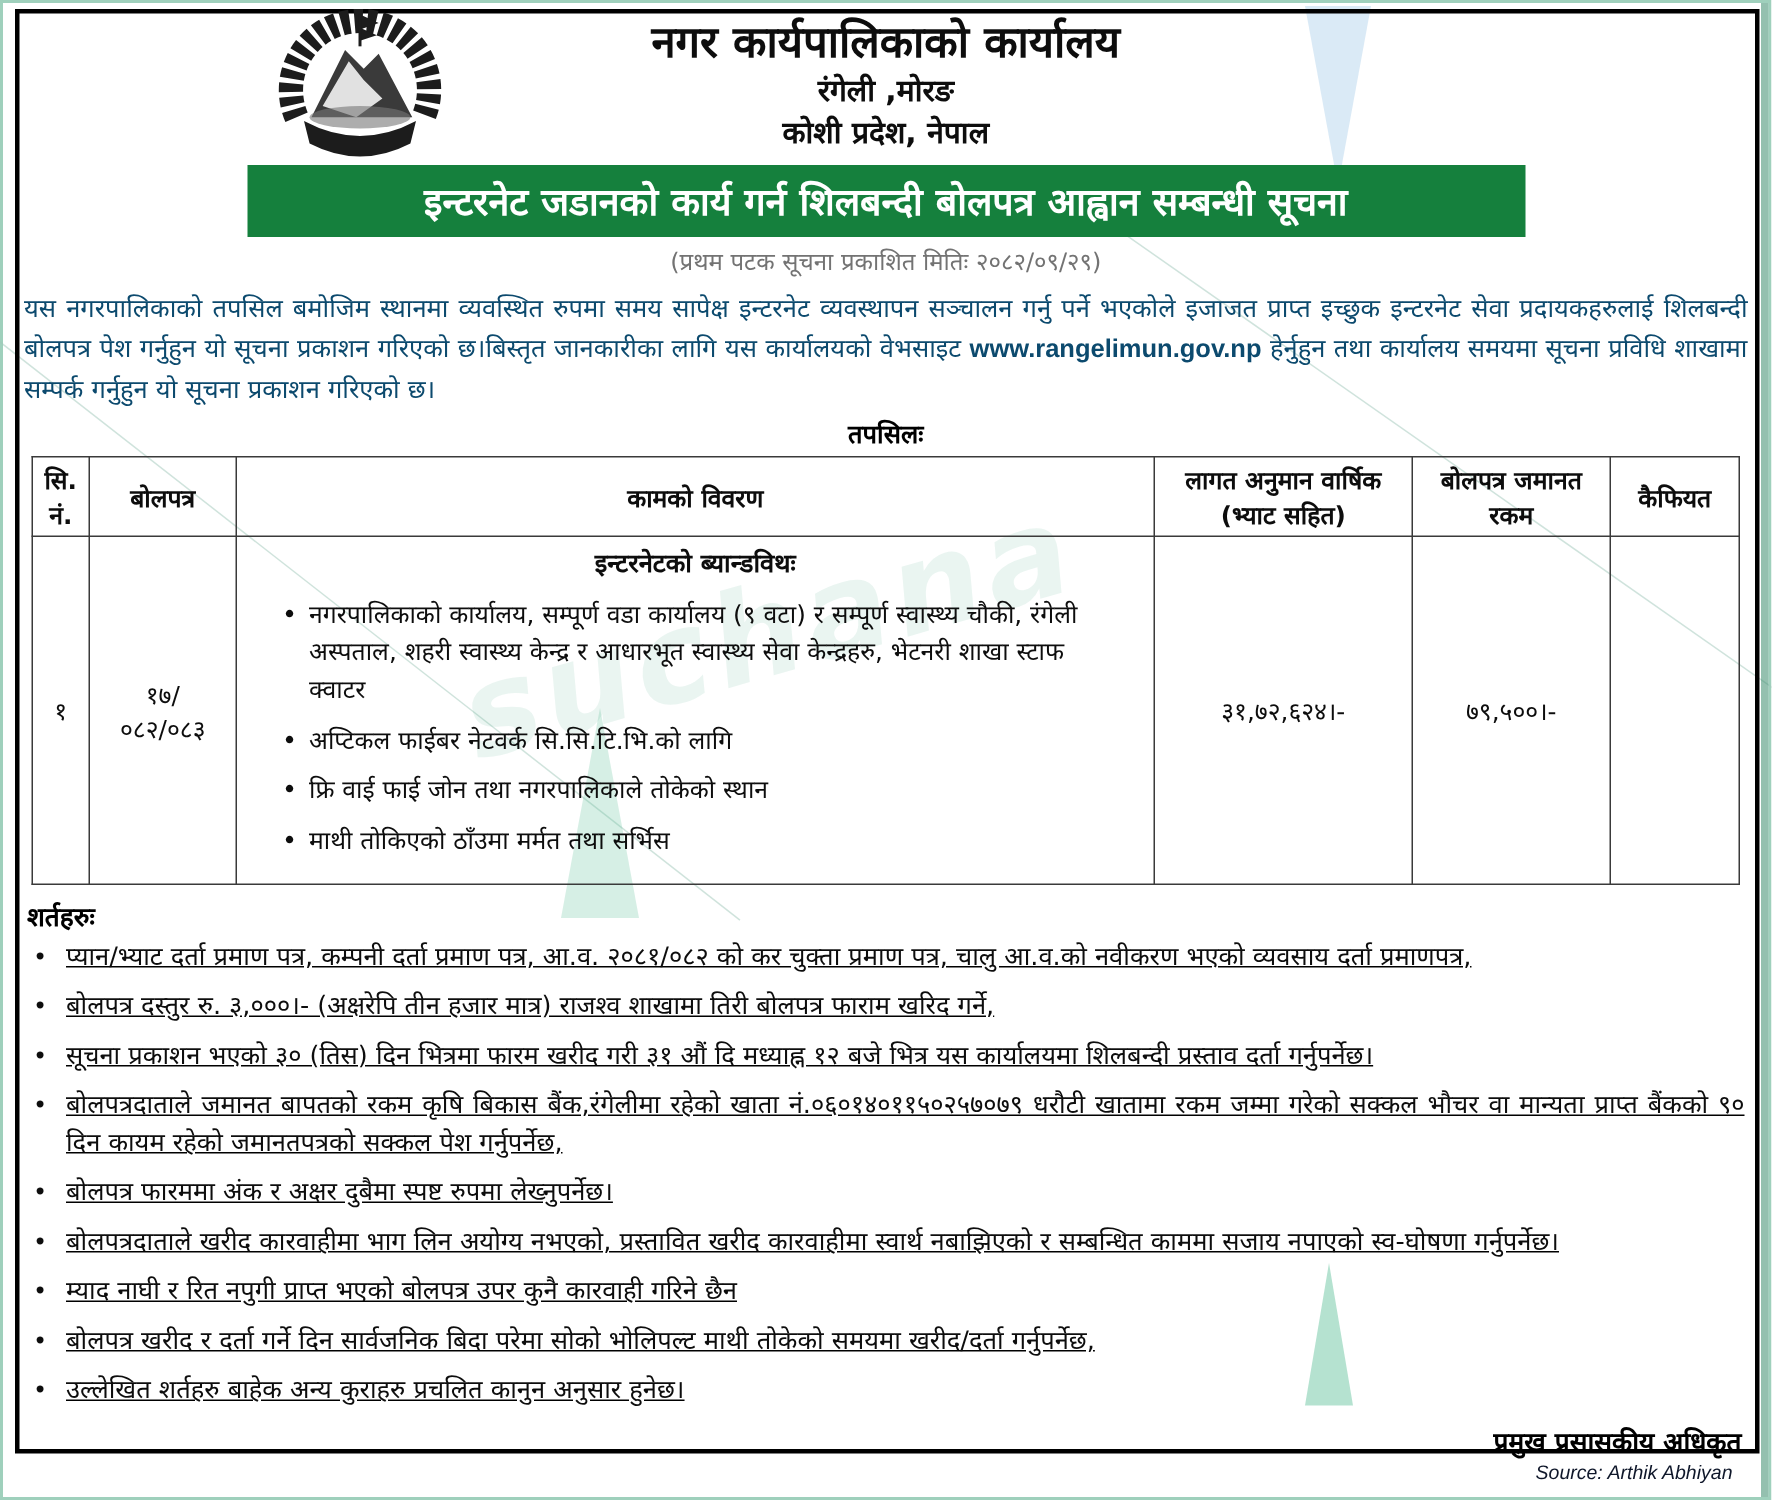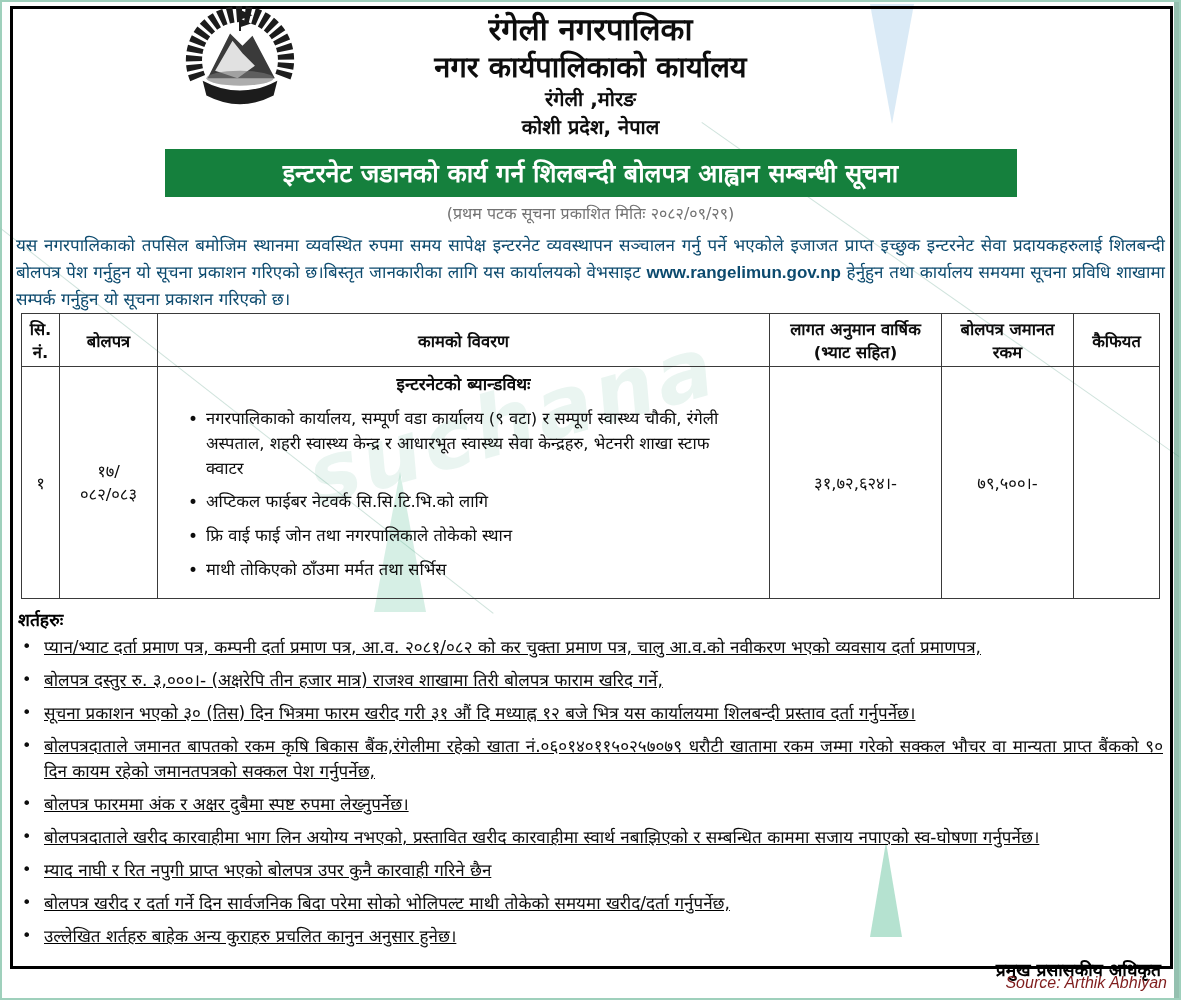--- a/index.html
+++ b/index.html
@@ -55,22 +55,22 @@
   ul.worklist li::before{content:"•";position:absolute;left:2px;top:0;font-size:17px;}
 
   .cond-head{font-weight:bold;font-size:17.5px;margin:8px 0 4px 16px;}
   ul.condlist{margin:2px 16px 0 16px;padding:0;list-style:none;text-decoration:underline;}
   ul.condlist li{position:relative;padding-left:26px;font-size:17px;line-height:1.5;
     margin-bottom:7.5px;color:#0d0d0d;text-align:justify;}
   ul.condlist li::before{content:"•";position:absolute;left:4px;top:0;font-size:16px;}
   ul.condlist li.sub{margin-left:34px;padding-left:26px;}
 
   .sig{text-align:right;font-weight:bold;font-size:17.5px;margin:6px 18px 0 0;}
-  .source{position:absolute;right:12px;top:972px;font-size:16px;font-style:italic;
-    color:#7f1d1d;z-index:3;font-family:"Liberation Sans","DejaVu Sans",sans-serif;}
+  .source{position:absolute;right:24px;top:972px;font-size:13px;font-style:italic;
+    color:#0f172a;z-index:3;font-family:"Liberation Sans","DejaVu Sans",sans-serif;}
 </style>
 </head>
 <body>
 
 <div class="canvas">
 
   <div class="wm-layer">
     <div class="wm-line1"></div>
     <div class="wm-line2"></div>
     <div class="wm-tri1"></div>
@@ -87,30 +87,30 @@
       <svg class="logo" viewBox="0 0 100 90">
         <path d="M16,58 A37,37 0 1 1 84,58" fill="none" stroke="#1c1c1c" stroke-width="13" stroke-dasharray="4.5 2.5"></path>
         <path d="M50,3 l10,4.5 -10,3.5 z" fill="#1c1c1c"></path>
         <path d="M50,10 l9,4 -9,3 z" fill="#1c1c1c"></path>
         <line x1="50" y1="3" x2="50" y2="20" stroke="#1c1c1c" stroke-width="1.6"></line>
         <polygon points="24,58 42,22 52,32 60,24 78,58" fill="#3a3a3a"></polygon>
         <polygon points="30,52 44,28 52,38 62,48 48,58" fill="#ffffff" opacity="0.85"></polygon>
         <path d="M20,60 Q50,76 80,60 L77,72 Q50,86 23,72 Z" fill="#1c1c1c"></path>
         <ellipse cx="50" cy="58" rx="27" ry="6" fill="#777" opacity="0.6"></ellipse>
       </svg>
-      <div class="t1">रंगेली नगरपालिका</div>
       <div class="t2">नगर कार्यपालिकाको कार्यालय</div>
       <div class="t3">रंगेली ,मोरङ</div>
       <div class="t3">कोशी प्रदेश, नेपाल</div>
       <div class="banner">इन्टरनेट जडानको कार्य गर्न शिलबन्दी बोलपत्र आह्वान सम्बन्धी सूचना</div>
       <div class="pubdate">(प्रथम पटक सूचना प्रकाशित मितिः २०८२/०९/२९)</div>
     </div>
 
     <div class="para"><span>यस नगरपालिकाको तपसिल बमोजिम स्थानमा व्यवस्थित रुपमा समय सापेक्ष इन्टरनेट व्यवस्थापन सञ्चालन गर्नु पर्ने भएकोले इजाजत प्राप्त इच्छुक इन्टरनेट सेवा प्रदायकहरुलाई शिलबन्दी बोलपत्र पेश गर्नुहुन यो सूचना प्रकाशन गरिएको छ।बिस्तृत जानकारीका लागि यस कार्यालयको वेभसाइट </span><span class="web">www.rangelimun.gov.np</span><span> हेर्नुहुन तथा कार्यालय समयमा सूचना प्रविधि शाखामा सम्पर्क गर्नुहुन यो सूचना प्रकाशन गरिएको छ।</span></div>
 
+    <div class="tapasil">तपसिलः</div>
 
     <table class="ttab">
       <colgroup>
         <col class="col-sn">
           <col class="col-tn">
           <col class="col-desc">
         <col class="col-cost">
           <col class="col-sec">
           <col class="col-rem">
       </colgroup>

